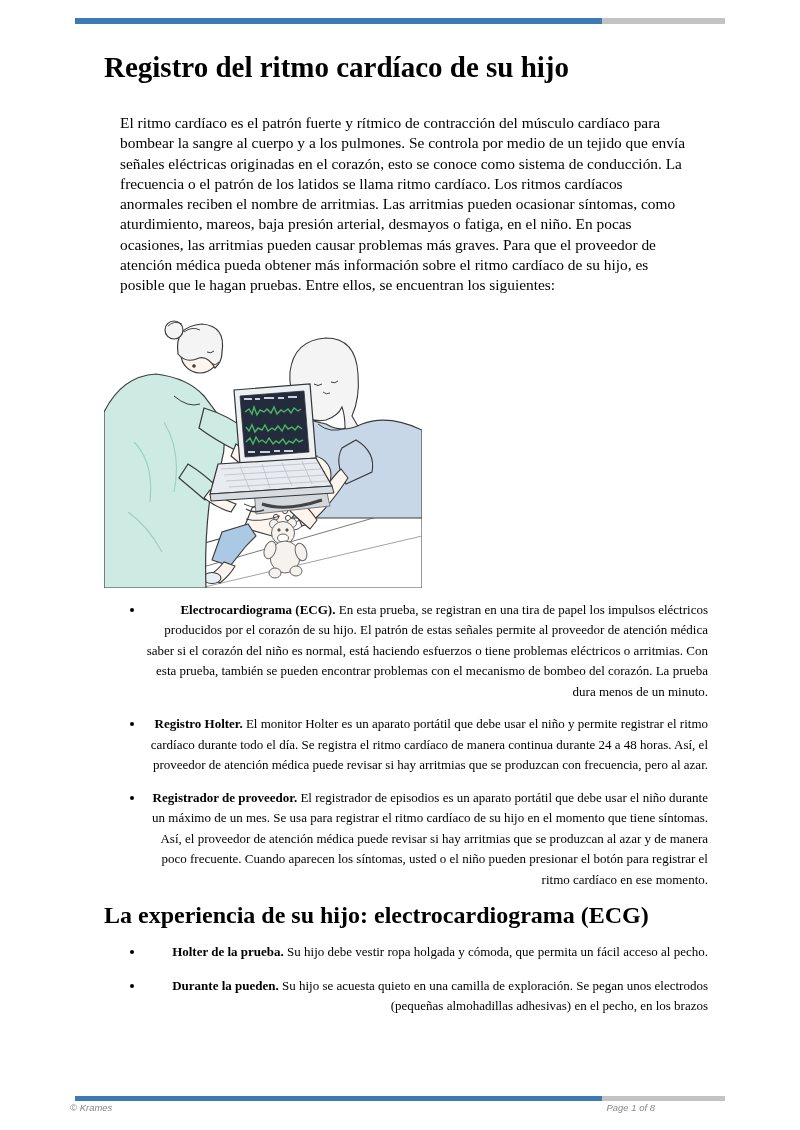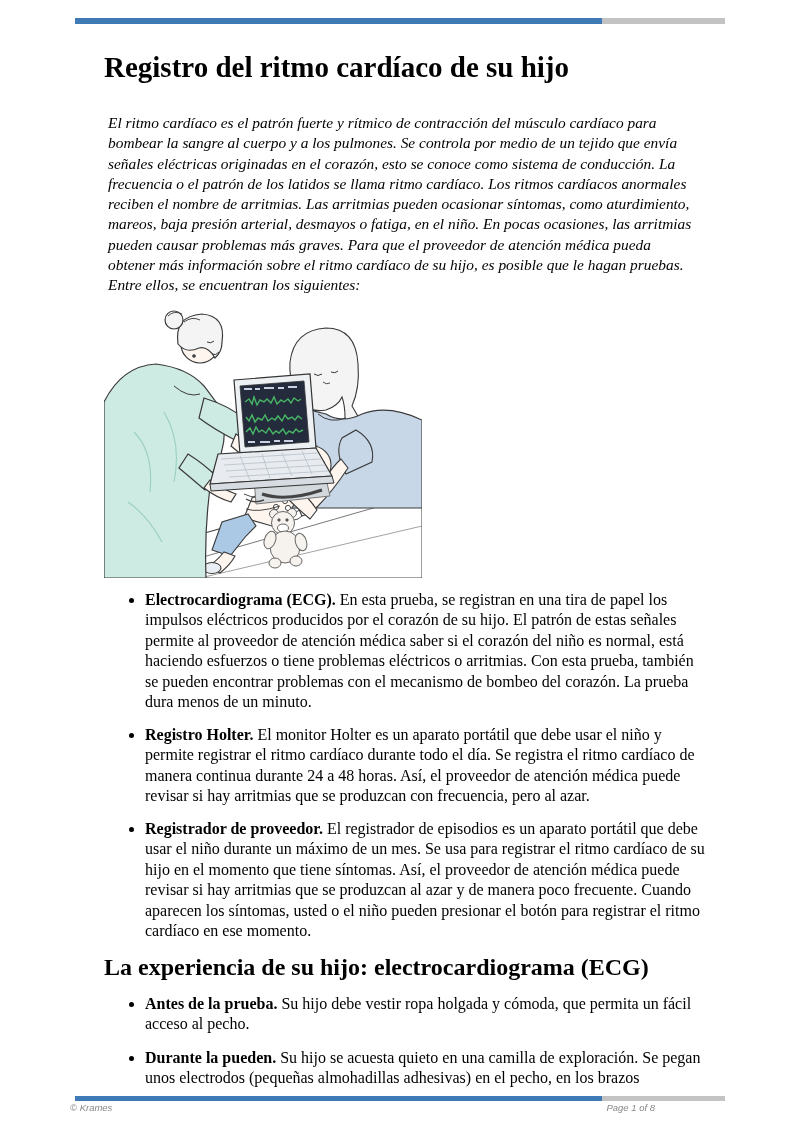--- a/index.html
+++ b/index.html
@@ -19,32 +19,33 @@
   .rule-gray { flex:1; height:100%; }
 
   
   .content { position:absolute; left:104px; top:49px; width:601px; }
   h1.doc-title {
     margin:0 0 28px 0;
     font-size:29px; line-height:36px; font-weight:bold;
     font-family:"Liberation Serif", serif;
   }
   p.intro {
-    margin:4px;
-    font-size:15.4px; line-height:20.3px;font-style:italic;
+    margin:16px;
+    font-size:15.4px; line-height:20.3px;
   }
   figure.illustration {
     margin:6px 0 0 0; padding:0;
     width:318px; height:276px;
   }
   ul.bullets { margin:3px 0 0 0; padding:0 0 0 41px; list-style:disc; }
   ul.bullets li {
-    font-size:16px; line-height:20.5px;
+    font-size:13px; line-height:20.5px;
     margin:12px 0 8px 0;
     width:563px;
+    text-align:right;
   }
   ul.bullets.steps li { margin-bottom:13px; }
   .lead { font-weight:bold; }
   h2.section-title {
     margin:10px 0 12px 0;
     font-size:24px; line-height:30px; font-weight:bold;
     font-family:Liberation Serif, serif;
   }
 
   
@@ -214,21 +215,21 @@
       <li>
         <span class="lead">Registrador de proveedor.</span>
         <span>El registrador de episodios es un aparato portátil que debe usar el niño durante un máximo de un mes. Se usa para registrar el ritmo cardíaco de su hijo en el momento que tiene síntomas. Así, el proveedor de atención médica puede revisar si hay arritmias que se produzcan al azar y de manera poco frecuente. Cuando aparecen los síntomas, usted o el niño pueden presionar el botón para registrar el ritmo cardíaco en ese momento.</span>
       </li>
     </ul>
 
     <h2 class="section-title">La experiencia de su hijo: electrocardiograma (ECG)</h2>
 
     <ul class="bullets steps">
       <li>
-        <span class="lead">Antes de la prueba.</span>
+        <span class="lead">Holter de la prueba.</span>
         <span>Su hijo debe vestir ropa holgada y cómoda, que permita un fácil acceso al pecho.</span>
       </li>
       <li>
         <span class="lead">Durante la pueden.</span>
         <span>Su hijo se acuesta quieto en una camilla de exploración. Se pegan unos electrodos (pequeñas almohadillas adhesivas) en el pecho, en los brazos</span>
       </li>
     </ul>
 
   </div>
 

